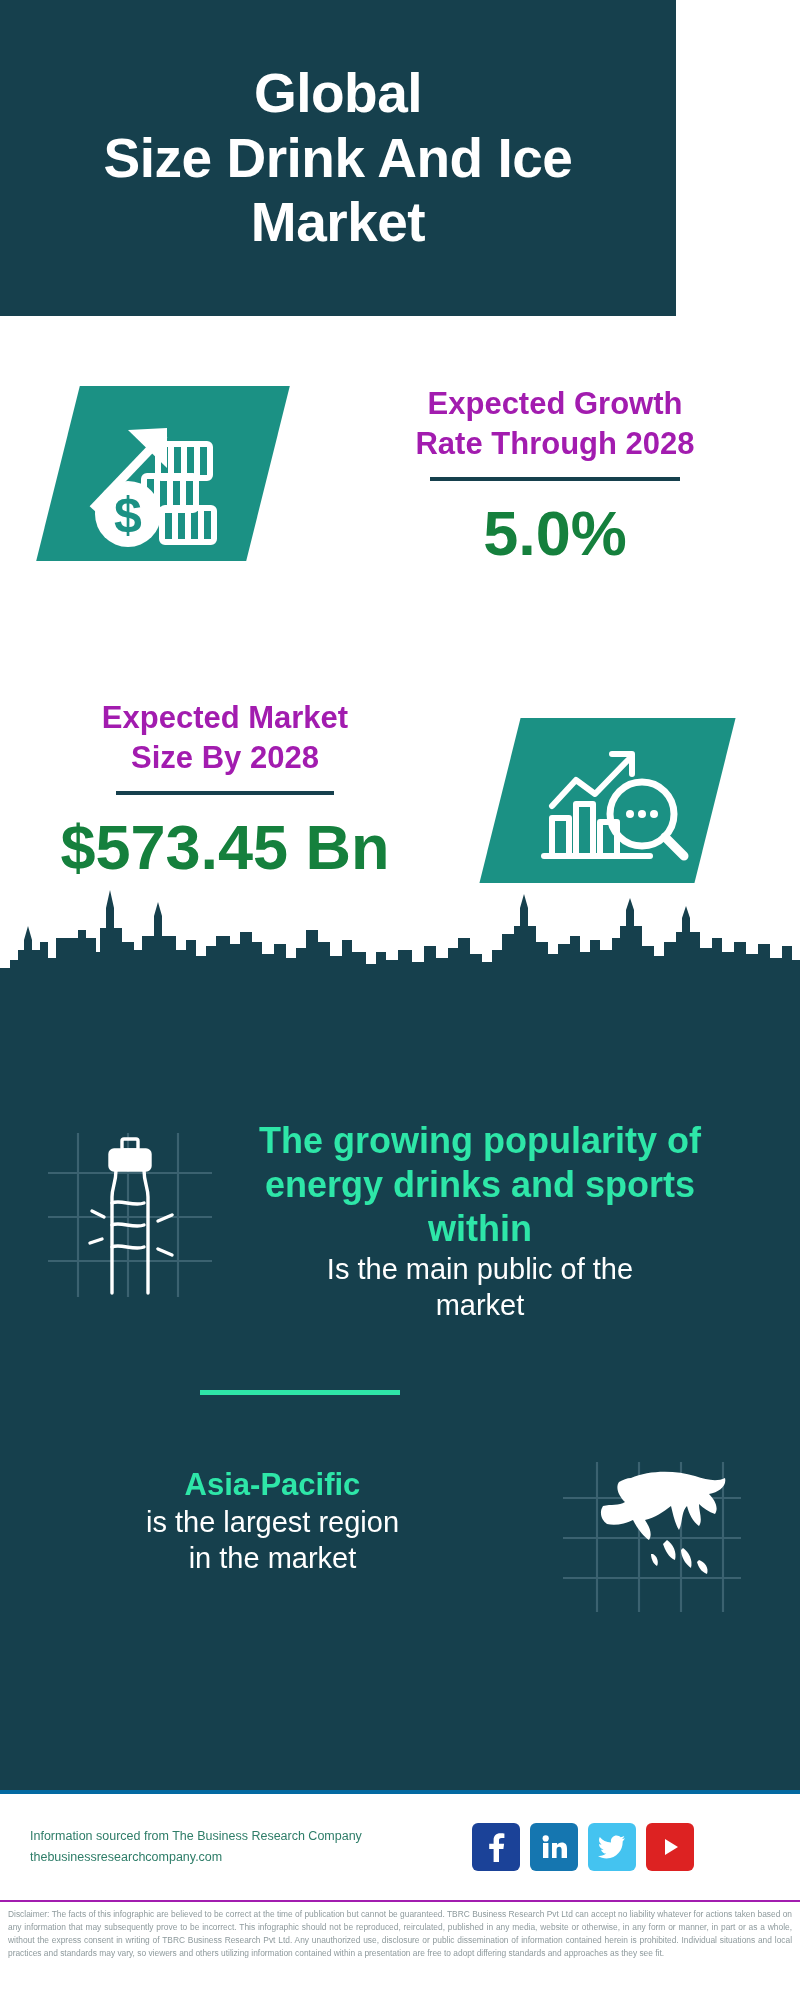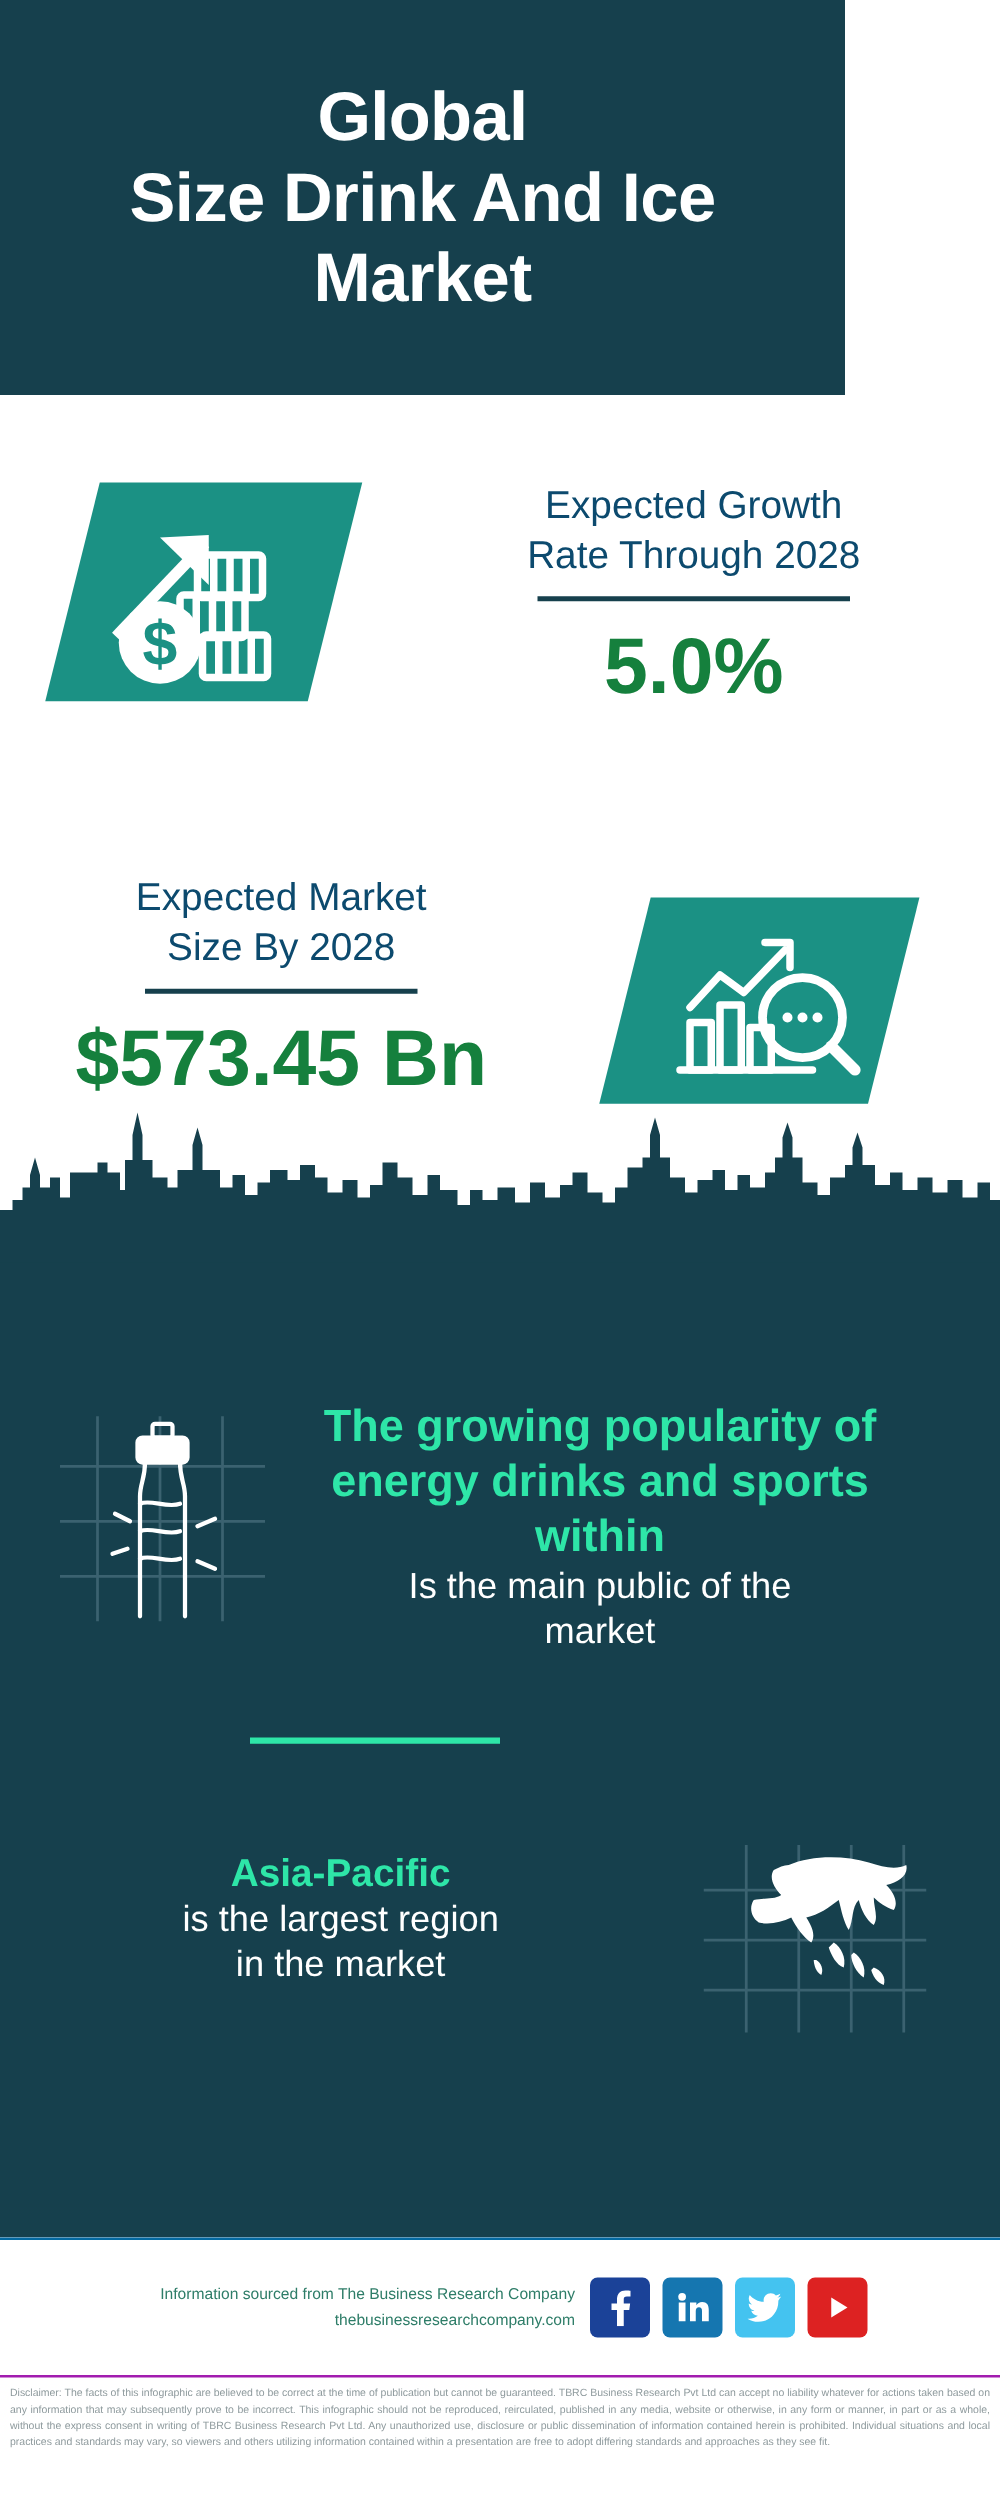--- a/index.html
+++ b/index.html
@@ -37,21 +37,21 @@
     left:58px; top:70px; width:210px; height:175px;
     transform: skewX(-14deg);
   }
   .badge-growth .inner { transform: skewX(14deg); width:100%; height:100%; position:relative; }
 
   .growth-text {
     position:absolute; left:355px; top:68px; width:400px;
     text-align:center;
   }
   .kicker {
-    color:#0c4a6e; font-size:31px; font-weight:normal; line-height:1.28;
+    color:#a21caf; font-size:31px; font-weight:bold; line-height:1.28;
   }
   .rule-dark {
     width:250px; height:4px; background:#16404d;
     margin:14px auto 0 auto;
   }
   .bigval-teal {
     color:#15803d; font-size:63px; font-weight:bold; line-height:1.1;
     margin-top:18px;
   }
 
@@ -88,33 +88,33 @@
     color:#2ee6a8; font-size:36px; font-weight:bold; line-height:1.22;
   }
   .plain-text {
     color:#ffffff; font-size:29px; font-weight:normal; line-height:1.25;
   }
   .rule-green {
     position:absolute; left:200px; top:390px;
     width:200px; height:5px; background:#2ee6a8;
   }
   .region-row {
-    position:absolute; left:0; top:470px; width:800px;
+    position:absolute; left:0; top:456px; width:800px;
     display:flex; align-items:flex-start;
   }
   .region-copy { width:545px; text-align:center; padding-top:10px; }
   .icon-box-map {
     width:190px; height:160px; position:relative; flex:0 0 190px; margin-left:12px;
   }
 
   
   .footer {
     position:absolute; left:0; top:1790px; width:800px; height:110px;
-    background:#ffffff; border-top:2px solid #0369a1;
-    display:flex; align-items:center;text-align:right;
+    background:#ffffff; border-top:4px solid #0369a1;
+    display:flex; align-items:center;
   }
   .footer-text { margin-left:30px; width:430px; }
   .footer-text div {
     color:#2e7d68; font-size:12.5px; line-height:1.7;
   }
   .socials { display:flex; gap:10px; margin-left:12px; }
   .s-icon {
     width:48px; height:48px; border-radius:6px;
     display:flex; align-items:center; justify-content:center;
     color:#ffffff;

